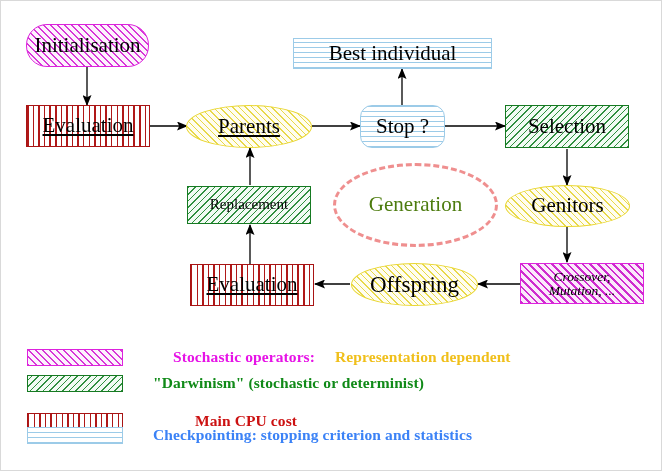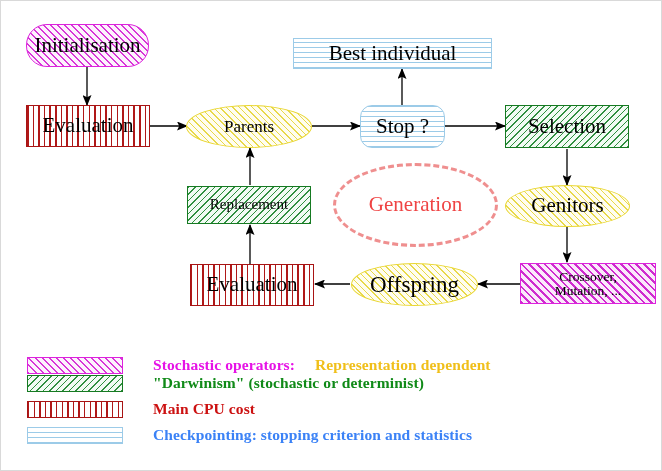--- a/index.html
+++ b/index.html
@@ -20,20 +20,21 @@
   }
   .h-magenta-strong{
     background-color:#fbe9fb;
     background-image:repeating-linear-gradient(45deg,#cf2bcf 0 1.9px,rgba(0,0,0,0) 1.9px 5.4px);
     border:1.5px solid #dd22dd;
   }
   .h-red{
     background-color:#ffffff;
     background-image:repeating-linear-gradient(90deg,#b01818 0 1.5px,rgba(0,0,0,0) 1.5px 5.6px);
     border:1.6px solid #a81414;
+    text-decoration:underline;
   }
   .h-green{
     background-color:#f2fbf4;
     background-image:repeating-linear-gradient(-45deg,#2f8f3f 0 1.3px,rgba(0,0,0,0) 1.3px 4.6px);
     border:1.5px solid #167a22;
   }
   .h-blue{
     background-color:#ffffff;
     background-image:repeating-linear-gradient(0deg,#9ccbe8 0 1.4px,rgba(0,0,0,0) 1.4px 5px);
     border:1.4px solid #9ccbe8;
@@ -42,21 +43,21 @@
   .ell{
     border-radius:50%;
     background-color:#fffdf0;
     background-image:repeating-linear-gradient(45deg,#e8d94a 0 1.3px,rgba(0,0,0,0) 1.3px 4.6px);
     border:1.6px solid #e9d630;
   }
   .dashed-ell{
     border-radius:50%;
     border:3.5px dashed #ef8f8f;
     background:transparent;
-    color:#ef4444;
+    color:#4d7c0f;
   }
 
   
   #legend{position:absolute;left:0;top:336px;width:660px;}
   .lrow{position:absolute;left:26px;height:24px;display:flex;align-items:center;}
   .swatch{width:96px;height:17px;box-sizing:border-box;flex:none;}
   .ltext{margin-left:30px;font-size:15.5px;font-weight:bold;white-space:nowrap;letter-spacing:.1px;}
   .t-magenta{color:#e612e6;}
   .t-gold{color:#f0bf1a;}
   .t-green{color:#108a18;}
@@ -92,21 +93,21 @@
 
   <div class="node h-magenta" style="left:25px;top:23px;width:123px;height:43px;border-radius:21px;">
     <span class="lbl" style="font-size:21px;">Initialisation</span>
   </div>
 
   <div class="node h-red" style="left:25px;top:104px;width:124px;height:42px;">
     <span class="lbl" style="font-size:21px;">Evaluation</span>
   </div>
 
   <div class="node ell" style="left:185px;top:104px;width:126px;height:43px;">
-    <span class="lbl" style="font-size:17px;">Parents</span>
+    <span class="lbl" style="font-size:21px;text-decoration:underline;">Parents</span>
   </div>
 
   <div class="node h-blue" style="left:292px;top:37px;width:199px;height:31px;">
     <span class="lbl" style="font-size:21px;">Best individual</span>
   </div>
 
   <div class="node h-blue rounded" style="left:359px;top:104px;width:85px;height:43px;">
     <span class="lbl" style="font-size:21px;">Stop ?</span>
   </div>
 
@@ -127,42 +128,42 @@
   </div>
 
   <div class="node h-red" style="left:189px;top:263px;width:124px;height:42px;">
     <span class="lbl" style="font-size:21px;">Evaluation</span>
   </div>
 
   <div class="node ell" style="left:350px;top:262px;width:127px;height:43px;">
     <span class="lbl" style="font-size:23px;">Offspring</span>
   </div>
 
-  <div class="node h-magenta-strong" style="left:519px;top:262px;width:136px;height:41px;">
+  <div class="node h-magenta-strong" style="left:519px;top:262px;width:124px;height:41px;font-style:italic;">
     <span class="lbl" style="font-size:13.5px;">Crossover,
 Mutation, ...</span>
   </div>
 
   <div id="legend">
 
-    <div class="lrow" style="top:16px;">
+    <div class="lrow" style="top:8px;gap:20px;">
       <span class="swatch h-magenta"></span>
       <span class="ltext">
         <span class="t-magenta">Stochastic operators:</span>
         <span class="gap"></span>
         <span class="t-gold">Representation dependent</span>
       </span>
     </div>
 
     <div class="lrow" style="top:34px;">
       <span class="swatch h-green"></span>
       <span class="ltext t-green">"Darwinism" (stochastic or determinist)</span>
     </div>
 
-    <div class="lrow" style="top:60px;">
+    <div class="lrow" style="top:72px;gap:42px;">
       <span class="swatch h-red"></span>
       <span class="ltext t-red">Main CPU cost</span>
     </div>
 
     <div class="lrow" style="top:86px;">
       <span class="swatch h-blue"></span>
       <span class="ltext t-blue">Checkpointing: stopping criterion and statistics</span>
     </div>
 
   </div>

